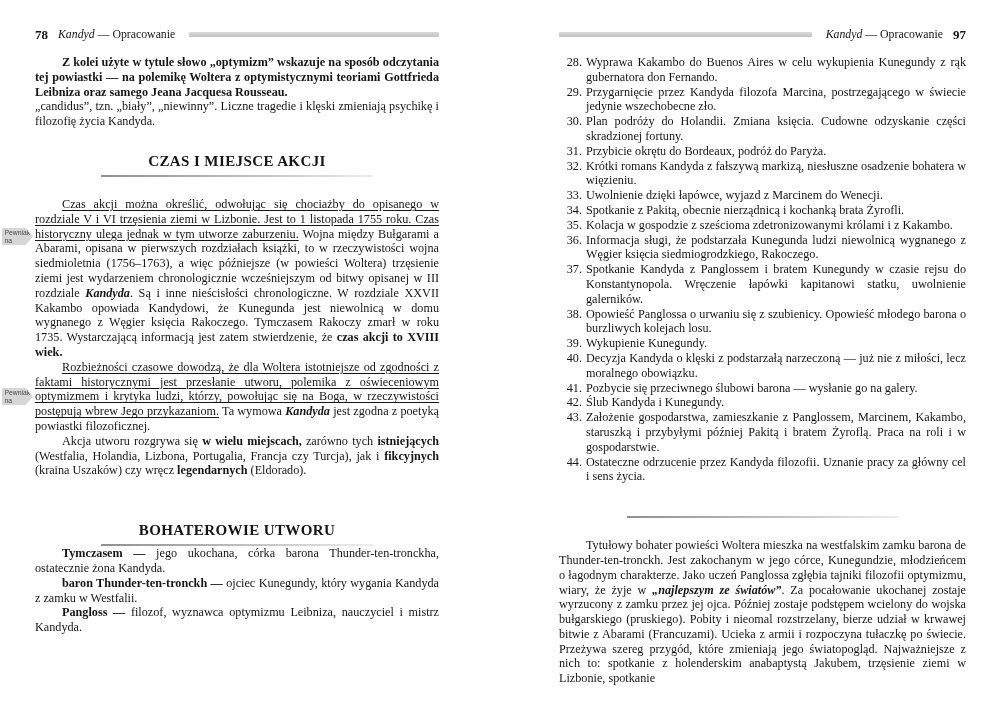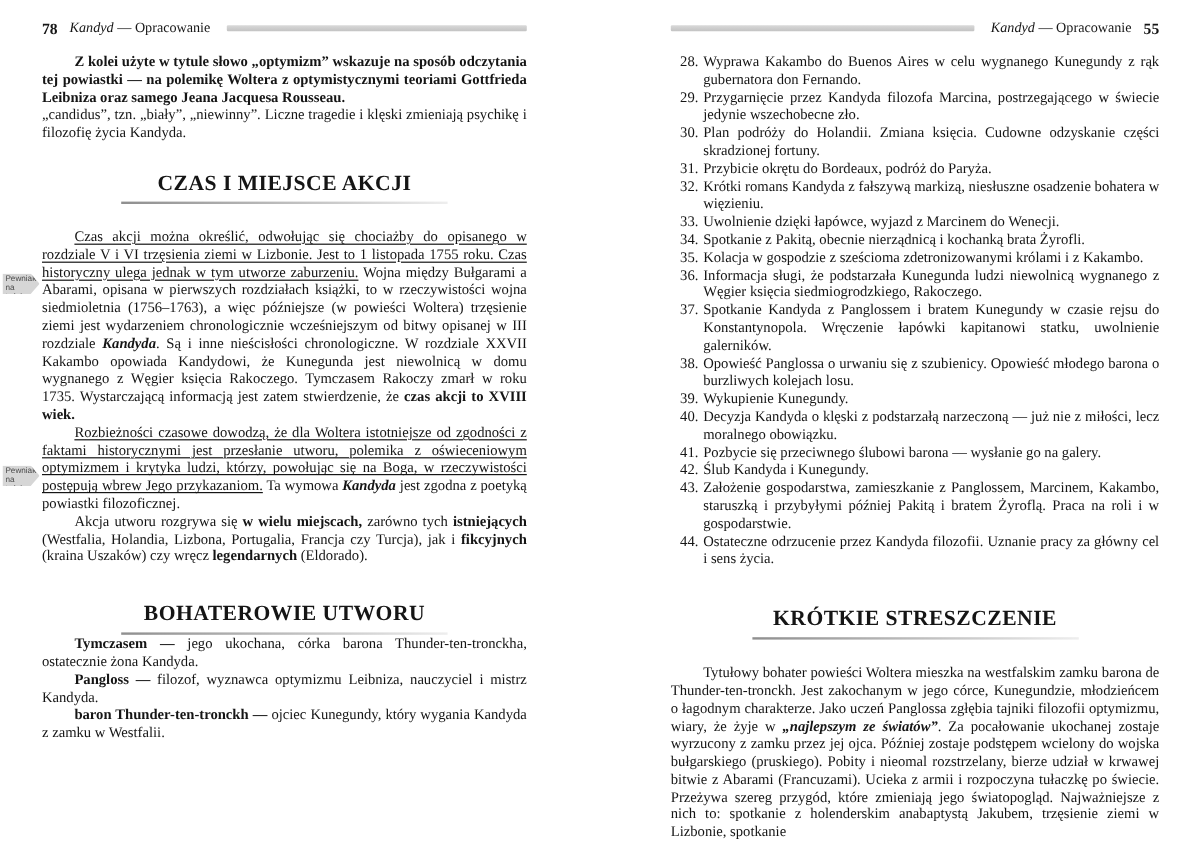--- a/index.html
+++ b/index.html
@@ -5,21 +5,21 @@
   html, body { margin: 0; padding: 0; overflow: hidden; }
   body {
     width: 1000px; height: 712px;
     background: #ffffff;
     font-family: "Liberation Serif", serif;
     color: #151515;
     position: relative;
   }
   .spread { position: absolute; inset: 0; }
 
-  .page { position: absolute; top: 17px; }
+  .page { position: absolute; top: 28px; }
   .page-left  { left: 35px;  width: 404px; }
   .page-right { left: 559px; width: 407px; }
 
   
   .pg-header {
     display: flex; align-items: center;
     font-size: 11.8px; line-height: 13px;
     margin-bottom: 14px;
     white-space: nowrap;
   }
@@ -45,25 +45,25 @@
   }
   .indent { text-indent: 27px; }
   .sp-top { margin-top: 20px; }
 
   .rs-b { font-weight: bold; }
   .rs-i { font-style: italic; font-weight: bold; }
   .rs-u { text-decoration: underline; text-underline-offset: 2px; text-decoration-thickness: 1px; }
 
   
   .section { margin-top: 24px; }
-  .sect-bohater { margin-top: 30px; }
+  .sect-bohater { margin-top: 44px; }
   .sect-stresz { margin-top: 32px; }
   .section-heading {
     margin: 0; text-align: center;
-    font-size: 18px; font-weight: bold;
+    font-size: 15px; font-weight: bold;
     letter-spacing: 0.4px;
     font-family: "Liberation Serif", serif;
   }
   .heading-rule {
     height: 2px; width: 272px;
     margin: 5px auto 0;
     background: linear-gradient(to right, #8f8f8f, #cfcfcf 70%, #eeeeee);
   }
 
   
@@ -111,61 +111,60 @@
       <div class="heading-rule"></div>
       <p class="bp indent sp-top"><span class="rs-u">Czas akcji można określić, odwołując się chociażby do opisanego w rozdziale V i VI trzęsienia ziemi w Lizbonie. Jest to 1 listopada 1755 roku. Czas historyczny ulega jednak w tym utworze zaburzeniu.</span><span> Wojna między Bułgarami a Abarami, opisana w pierwszych rozdziałach książki, to w rzeczywistości wojna siedmioletnia (1756–1763), a więc późniejsze (w powieści Woltera) trzęsienie ziemi jest wydarzeniem chronologicznie wcześniejszym od bitwy opisanej w III rozdziale </span><span class="rs-i">Kandyda</span><span>. Są i inne nieścisłości chronologiczne. W rozdziale XXVII Kakambo opowiada Kandydowi, że Kunegunda jest niewolnicą w domu wygnanego z Węgier księcia Rakoczego. Tymczasem Rakoczy zmarł w roku 1735. Wystarczającą informacją jest zatem stwierdzenie, że </span><span class="rs-b">czas akcji to XVIII wiek.</span></p>
       <p class="bp indent"><span class="rs-u">Rozbieżności czasowe dowodzą, że dla Woltera istotniejsze od zgodności z faktami historycznymi jest przesłanie utworu, polemika z oświeceniowym optymizmem i krytyka ludzi, którzy, powołując się na Boga, w rzeczywistości postępują wbrew Jego przykazaniom.</span><span> Ta wymowa </span><span class="rs-i">Kandyda</span><span> jest zgodna z poetyką powiastki filozoficznej.</span></p>
       <p class="bp indent"><span>Akcja utworu rozgrywa się </span><span class="rs-b">w wielu miejscach,</span><span> zarówno tych </span><span class="rs-b">istniejących</span><span> (Westfalia, Holandia, Lizbona, Portugalia, Francja czy Turcja), jak i </span><span class="rs-b">fikcyjnych</span><span> (kraina Uszaków) czy wręcz </span><span class="rs-b">legendarnych</span><span> (Eldorado).</span></p>
     </div>
 
     <div class="section sect-bohater">
       <h2 class="section-heading">BOHATEROWIE UTWORU</h2>
       <div class="heading-rule"></div>
       <p class="bp indent"><span class="rs-b">Tymczasem — </span><span>jego ukochana, córka barona Thunder-ten-tronckha, ostatecznie żona Kandyda.</span></p>
+      <p class="bp indent"><span class="rs-b">baron Thunder-ten-tronckh — </span><span>ojciec Kunegundy, który wygania Kandyda z zamku w Westfalii.</span></p>
       <p class="bp indent"><span class="rs-b">Pangloss — </span><span>filozof, wyznawca optymizmu Leibniza, nauczyciel i mistrz Kandyda.</span></p>
-      <p class="bp indent"><span class="rs-b">baron Thunder-ten-tronckh — </span><span>ojciec Kunegundy, który wygania Kandyda z zamku w Westfalii.</span></p>
     </div>
   </section>
 
   <aside class="margin-note mn1">
     <span>Pewniak</span>
     <span>na teście.</span>
   </aside>
   <aside class="margin-note mn2">
     <span>Pewniak</span>
     <span>na teście.</span>
   </aside>
 
   <section class="page page-right">
     <header class="pg-header right">
       <span class="hdr-rule"></span>
       <span class="running-title"><em>Kandyd</em><span> — Opracowanie</span></span>
-      <span class="pg-num">55</span>
+      <span class="pg-num">97</span>
     </header>
 
     <ol class="events" start="28">
-        <li>Wyprawa Kakambo do Buenos Aires w celu wygnanego Kunegundy z rąk gubernatora don Fernando.</li>
+        <li>Wyprawa Kakambo do Buenos Aires w celu wykupienia Kunegundy z rąk gubernatora don Fernando.</li>
         <li>Przygarnięcie przez Kandyda filozofa Marcina, postrzegającego w świecie jedynie wszechobecne zło.</li>
         <li>Plan podróży do Holandii. Zmiana księcia. Cudowne odzyskanie części skradzionej fortuny.</li>
         <li>Przybicie okrętu do Bordeaux, podróż do Paryża.</li>
         <li>Krótki romans Kandyda z fałszywą markizą, niesłuszne osadzenie bohatera w więzieniu.</li>
         <li>Uwolnienie dzięki łapówce, wyjazd z Marcinem do Wenecji.</li>
         <li>Spotkanie z Pakitą, obecnie nierządnicą i kochanką brata Żyrofli.</li>
         <li>Kolacja w gospodzie z sześcioma zdetronizowanymi królami i z Kakambo.</li>
         <li>Informacja sługi, że podstarzała Kunegunda ludzi niewolnicą wygnanego z Węgier księcia siedmiogrodzkiego, Rakoczego.</li>
         <li>Spotkanie Kandyda z Panglossem i bratem Kunegundy w czasie rejsu do Konstantynopola. Wręczenie łapówki kapitanowi statku, uwolnienie galerników.</li>
         <li>Opowieść Panglossa o urwaniu się z szubienicy. Opowieść młodego barona o burzliwych kolejach losu.</li>
         <li>Wykupienie Kunegundy.</li>
         <li>Decyzja Kandyda o klęski z podstarzałą narzeczoną — już nie z miłości, lecz moralnego obowiązku.</li>
         <li>Pozbycie się przeciwnego ślubowi barona — wysłanie go na galery.</li>
         <li>Ślub Kandyda i Kunegundy.</li>
         <li>Założenie gospodarstwa, zamieszkanie z Panglossem, Marcinem, Kakambo, staruszką i przybyłymi później Pakitą i bratem Żyroflą. Praca na roli i w gospodarstwie.</li>
         <li>Ostateczne odrzucenie przez Kandyda filozofii. Uznanie pracy za główny cel i sens życia.</li>
       </ol>
 
     <div class="section sect-stresz">
-      <h2 class="section-heading">KRÓTKIE STRESZCZENIE</h2>
       <div class="heading-rule"></div>
       <p class="bp indent sp-top"><span>Tytułowy bohater powieści Woltera mieszka na westfalskim zamku barona de Thunder-ten-tronckh. Jest zakochanym w jego córce, Kunegundzie, młodzieńcem o łagodnym charakterze. Jako uczeń Panglossa zgłębia tajniki filozofii optymizmu, wiary, że żyje w </span><span class="rs-i">„najlepszym ze światów”</span><span>. Za pocałowanie ukochanej zostaje wyrzucony z zamku przez jej ojca. Później zostaje podstępem wcielony do wojska bułgarskiego (pruskiego). Pobity i nieomal rozstrzelany, bierze udział w krwawej bitwie z Abarami (Francuzami). Ucieka z armii i rozpoczyna tułaczkę po świecie. Przeżywa szereg przygód, które zmieniają jego światopogląd. Najważniejsze z nich to: spotkanie z holenderskim anabaptystą Jakubem, trzęsienie ziemi w Lizbonie, spotkanie</span></p>
     </div>
   </section>
 
 </div>
 
 </body></html>

